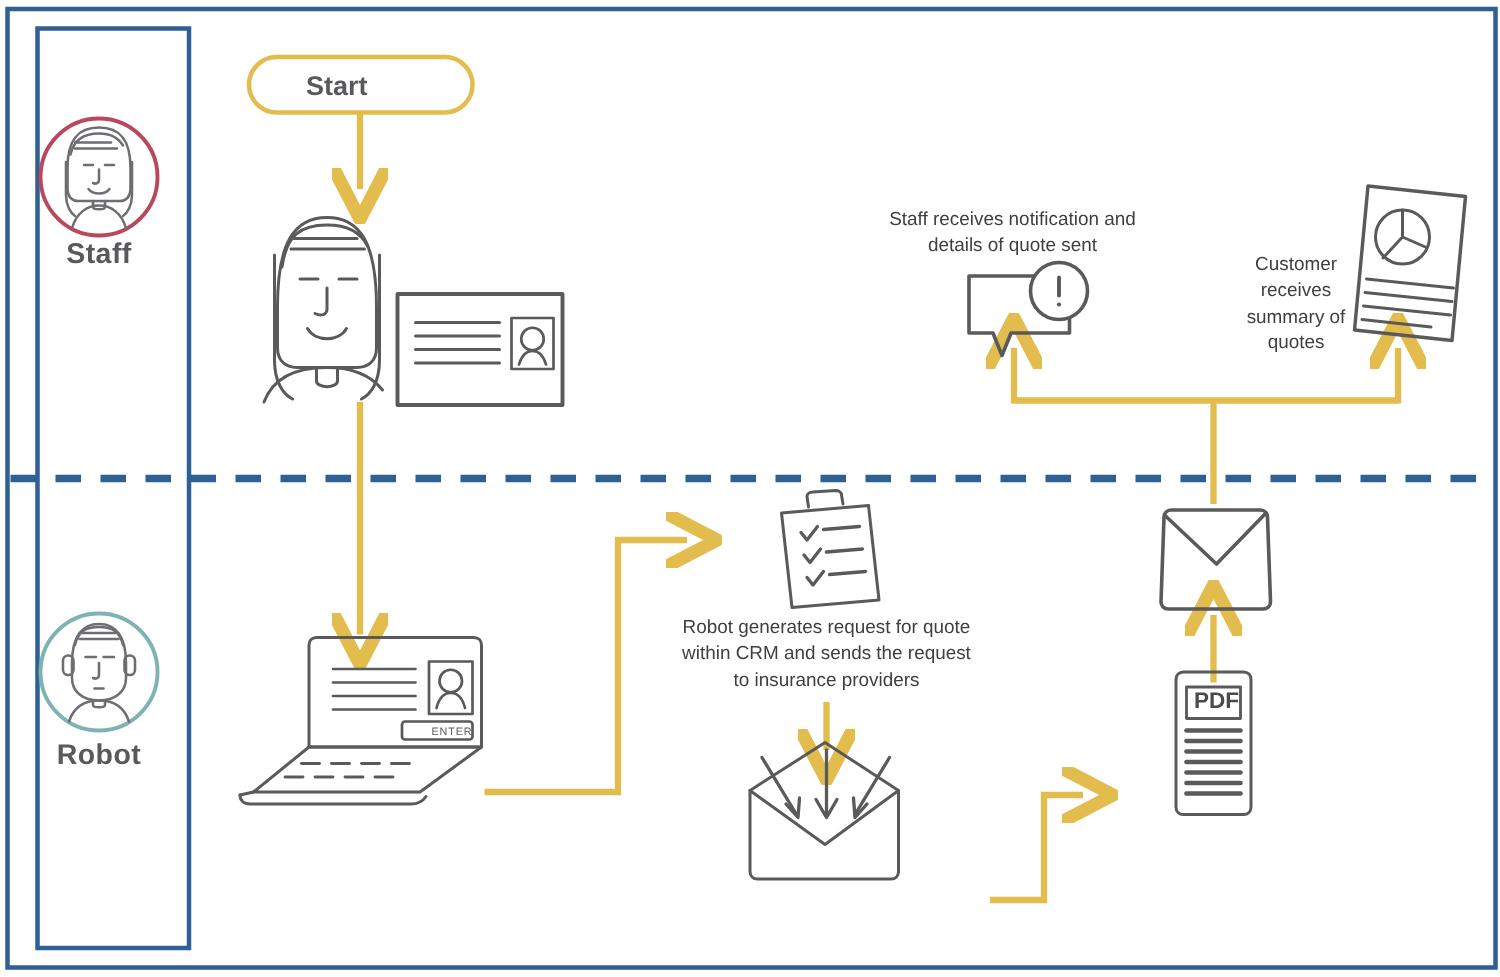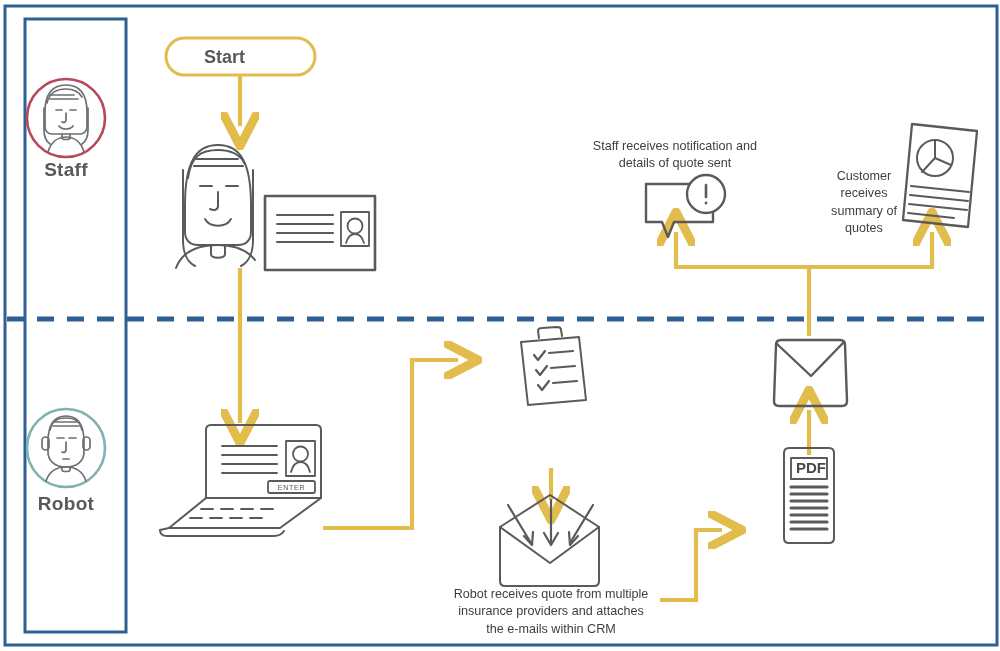--- a/index.html
+++ b/index.html
@@ -226,27 +226,27 @@
     </g>
   </svg>
 
   <div class="start-text" style="left:150px;top:47px;width:149px;">Start</div>
 
   <div class="lane-label" style="left:16px;top:159px;width:100px;">Staff</div>
   <div class="lane-label" style="left:16px;top:493px;width:100px;">Robot</div>
 
 
 
-
-  <div class="cap" style="left:448px;top:586px;width:206px;">Robot receives quote from multiple insurance providers and attaches the e-mails within CRM</div>
+  <div class="cap" style="left:452px;top:410px;width:198px;">Robot generates request for quote within CRM and sends the request to insurance providers</div>
+
 
 
   <div class="cap" style="left:585px;top:138px;width:180px;">Staff receives notification and details of quote sent</div>
 
   <div class="cap" style="left:825px;top:140px;width:78px;margin-top:28px;">Customer receives summary of quotes</div>
 
-  <div style="position:absolute;left:268px;top:483px;width:47px;text-align:center;
+  <div style="position:absolute;left:268px;top:483px;width:47px;text-align:right;
               font-size:7.2px;color:#5a5a5a;letter-spacing:.6px;font-family:'Liberation Sans',sans-serif;">ENTER</div>
 
   <div style="position:absolute;left:791px;top:459px;width:40px;text-align:center;
               font-size:15px;font-weight:bold;color:#4a4a4a;font-family:'Liberation Sans',sans-serif;">PDF</div>
 
 </div>
 
 </body></html>

